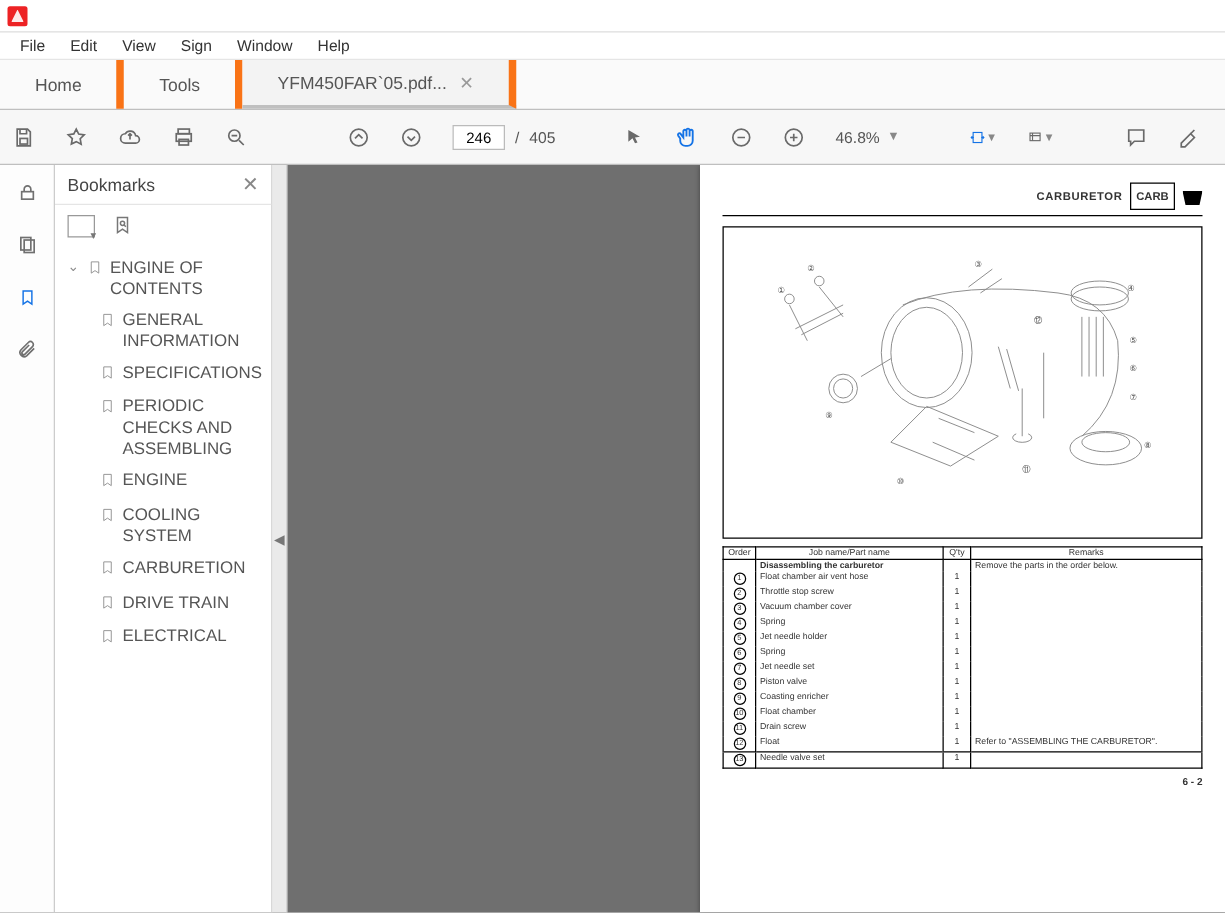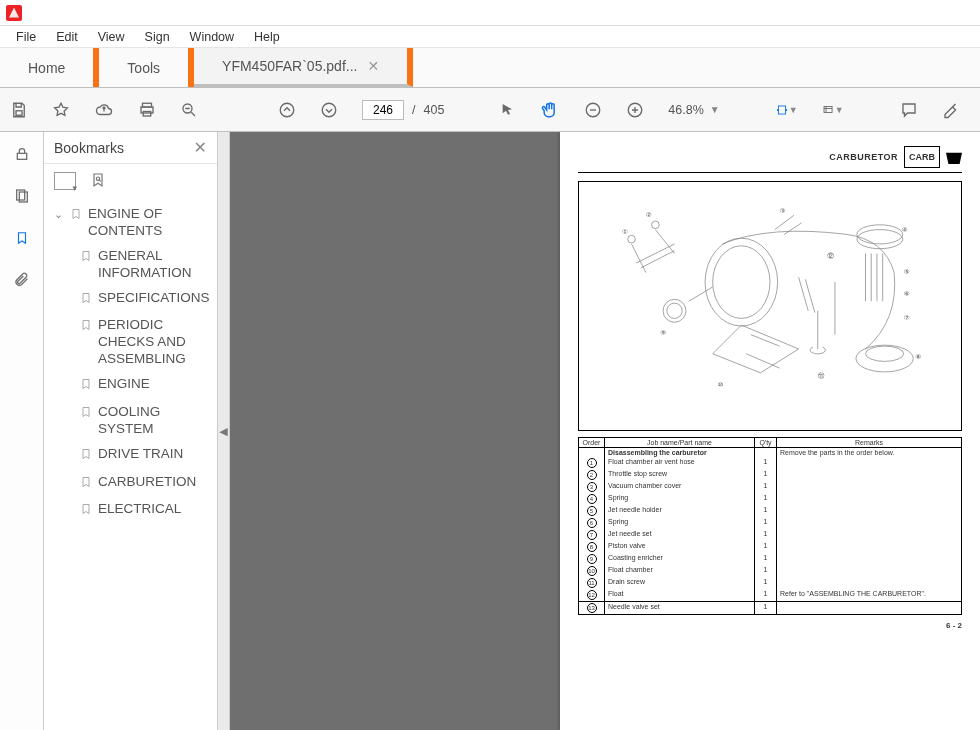--- a/index.html
+++ b/index.html
@@ -300,27 +300,27 @@
           <div class="tree-item">
             <span class="bm"><svg viewBox="0 0 24 24">
                 <path d="M6 3h12v18l-6-4-6 4z"></path>
               </svg></span>
             <span class="label">COOLING SYSTEM</span>
           </div>
           <div class="tree-item">
             <span class="bm"><svg viewBox="0 0 24 24">
                 <path d="M6 3h12v18l-6-4-6 4z"></path>
               </svg></span>
+            <span class="label">CARBURETION</span>
+          </div>
+          <div class="tree-item">
+            <span class="bm"><svg viewBox="0 0 24 24">
+                <path d="M6 3h12v18l-6-4-6 4z"></path>
+              </svg></span>
             <span class="label">DRIVE TRAIN</span>
-          </div>
-          <div class="tree-item">
-            <span class="bm"><svg viewBox="0 0 24 24">
-                <path d="M6 3h12v18l-6-4-6 4z"></path>
-              </svg></span>
-            <span class="label">CARBURETION</span>
           </div>
           <div class="tree-item">
             <span class="bm"><svg viewBox="0 0 24 24">
                 <path d="M6 3h12v18l-6-4-6 4z"></path>
               </svg></span>
             <span class="label">ELECTRICAL</span>
           </div>
         </div>
     </div>
   </div>

